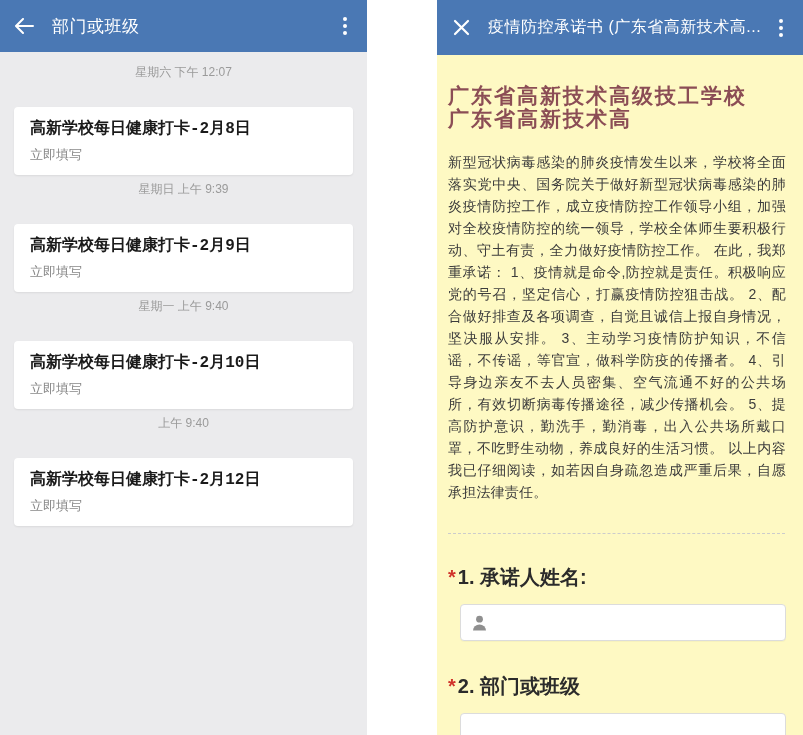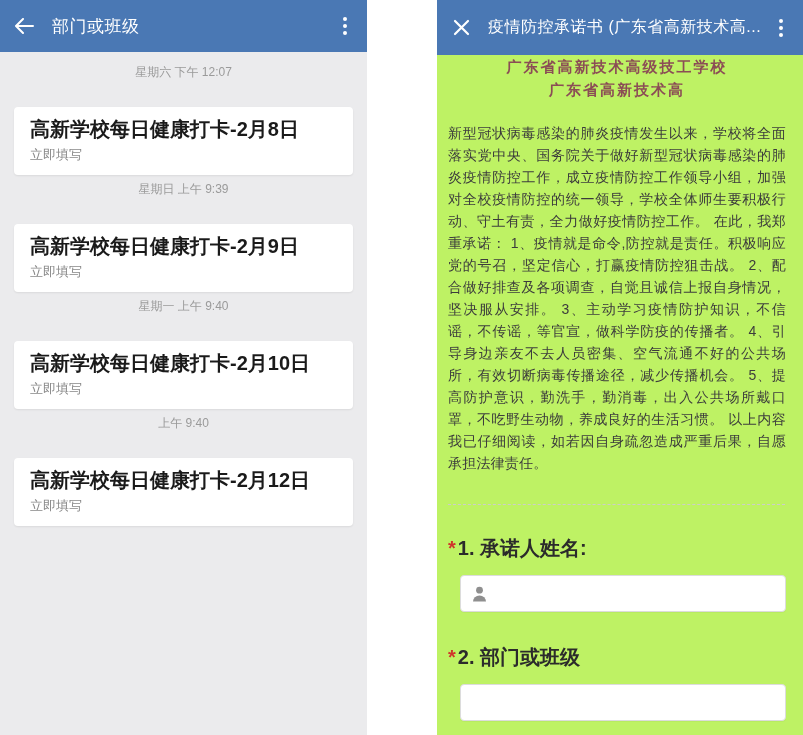--- a/index.html
+++ b/index.html
@@ -18,21 +18,21 @@
   }
   *{margin:0;padding:0;box-sizing:border-box;}
   html,body{background:#ffffff;}
   body{
     font-family:"Liberation Sans", sans-serif;
     width:803px;height:735px;position:relative;overflow:hidden;
   }
   .canvas{position:absolute;inset:0;background:#ffffff;}
   .phone{position:absolute;top:0;height:735px;overflow:hidden;}
   .phone.left{left:0;width:367px;background:var(--chat_bg);}
-  .phone.right{left:437px;width:366px;background:#bef264;}
+  .phone.right{left:437px;width:366px;background:#fef9c3;}
 
   
   .appbar{
     background:var(--header_blue);color:#fff;
     display:flex;align-items:center;position:relative;
   }
   .phone.left .appbar{height:52px;padding:0 14px;}
   .phone.right .appbar{height:55px;padding:0 16px;}
   .appbar .title{
     font-size:17px;letter-spacing:.5px;white-space:nowrap;overflow:hidden;
@@ -52,32 +52,33 @@
     text-align:center;color:var(--timestamp_gray);font-size:12px;
     margin:0 0 26px 0;
   }
   .msg-group + .msg-group .timestamp{margin-top:6px;}
   .card{
     background:#fff;border-radius:4px;margin:0 14px;height:68px;
     padding:13px 16px 0 16px;box-shadow:0 1px 2px rgba(0,0,0,.08);
     cursor:pointer;
   }
   .card .card-title{
-    font-size:20px;font-weight:bold;color:var(--card_title);line-height:18px;
+    font-size:16px;font-weight:bold;color:var(--card_title);line-height:18px;
     white-space:nowrap;
+    font-family:Liberation Mono, monospace;
   }
   .card .card-action{
     font-size:13px;color:var(--card_action);margin-top:9px;line-height:15px;
   }
 
   
   .form-body{padding:0 17px 0 11px;}
   .form-title{
-    color:var(--form_title_maroon);font-weight:bold;font-size:15px;
-    letter-spacing:2px;text-align:center;line-height:23px;
+    color:var(--form_title_maroon);font-weight:bold;font-size:21px;
+    letter-spacing:2px;line-height:23px;margin-top:29px;
   }
   .form-intro{
     margin-top:21px;font-size:14px;line-height:22px;color:var(--paragraph_text);
     text-align:justify;letter-spacing:.2px;
   }
   .divider{
     border:none;border-top:1px dashed var(--divider_gray);
     margin:30px 1px 0 0;height:0;
   }
   .field{margin-top:34px;}

